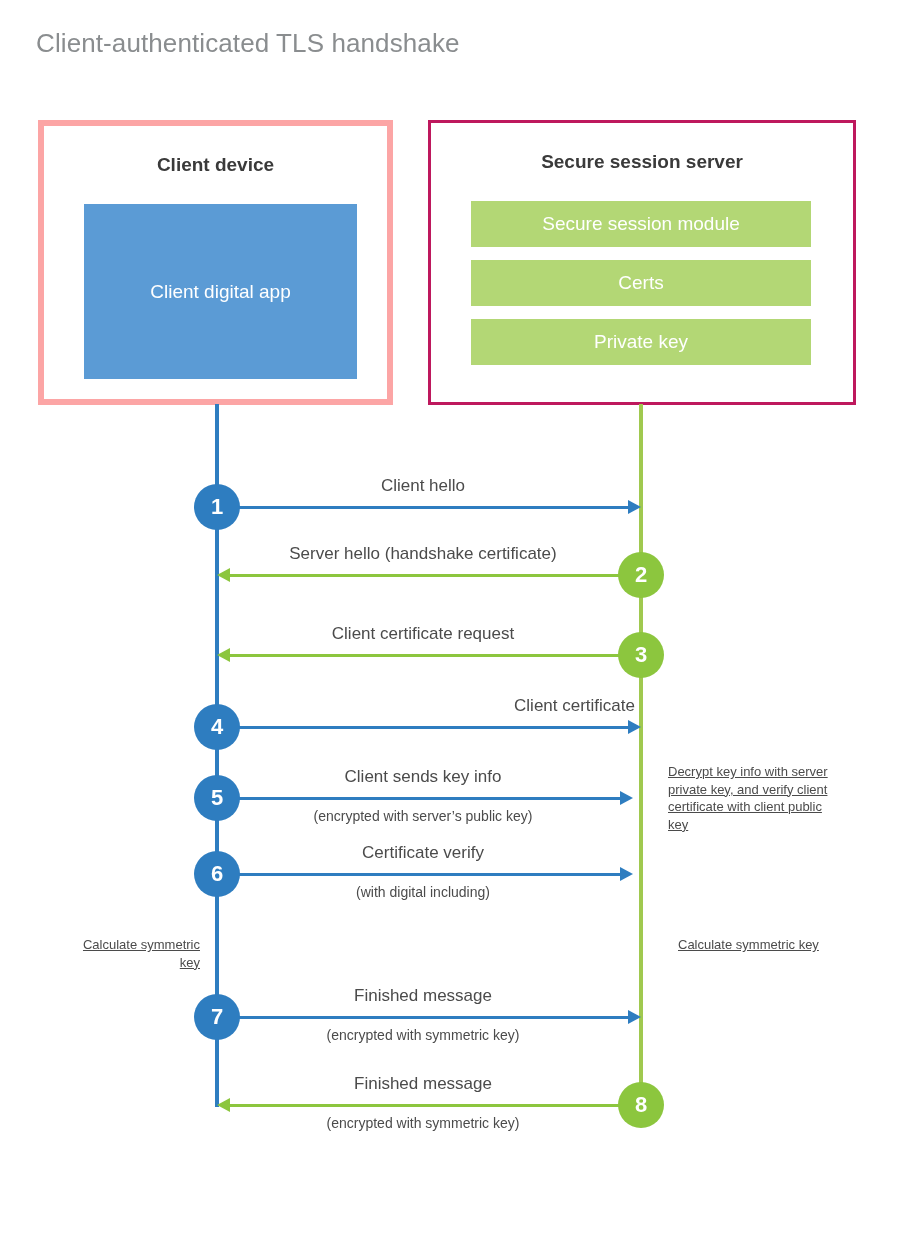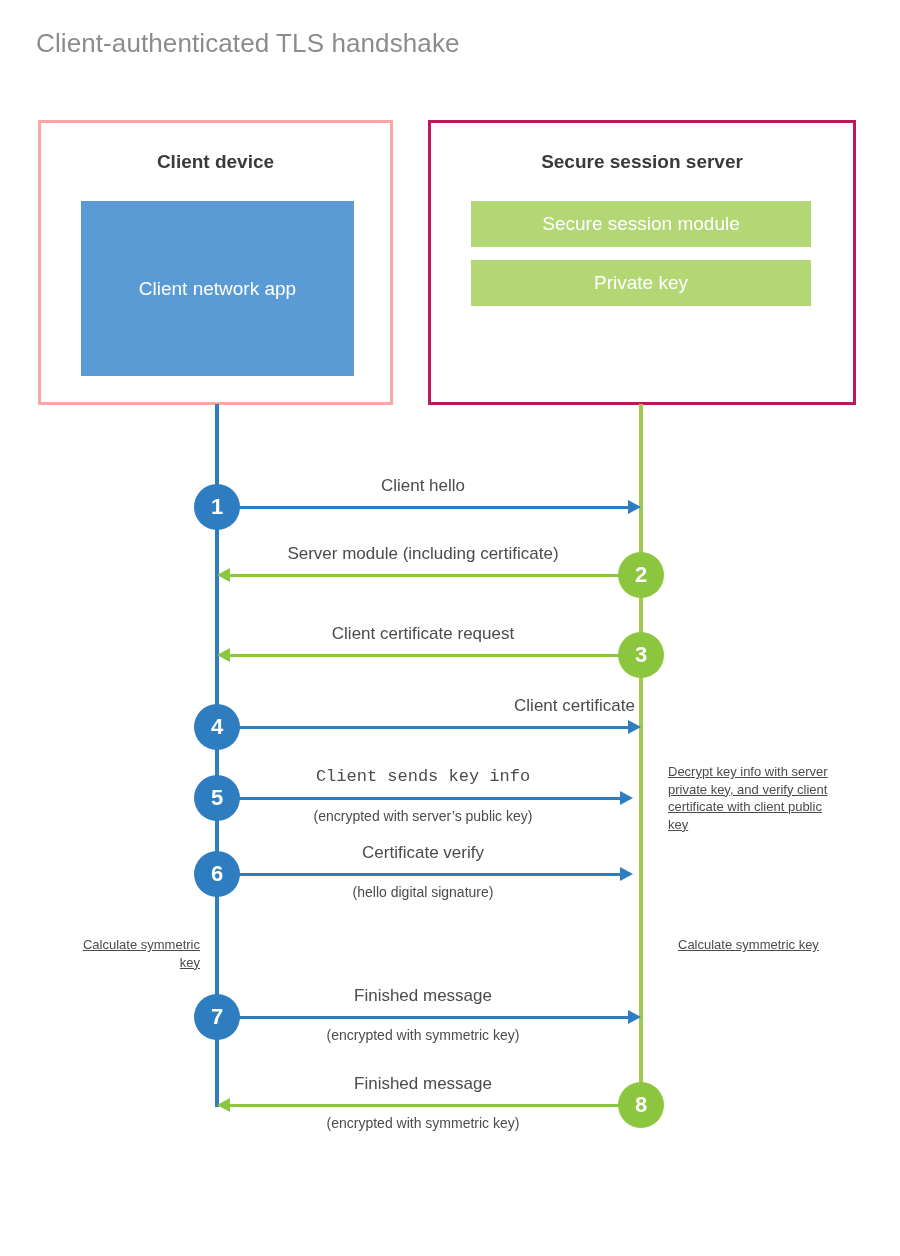--- a/index.html
+++ b/index.html
@@ -36,21 +36,21 @@
   .party-box {
     position: absolute;
     box-sizing: border-box;
     background: #ffffff;
   }
   .party-box.client {
     left: 38px;
     top: 120px;
     width: 355px;
     height: 285px;
-    border: 3px solid #fca5a5;
+    border: 6px solid #fca5a5;
   }
   .party-box.server {
     left: 428px;
     top: 120px;
     width: 428px;
     height: 285px;
     border: 3px solid #9ac council;
   }
   .party-box.server {
     border: 3px solid #be185d;
@@ -210,75 +210,76 @@
 </style>
 </head>
 <body>
 
 <div id="page">
 
   <div class="diagram-title">Client-authenticated TLS handshake</div>
 
   <div class="party-box client">
     <div class="party-title">Client device</div>
-    <div class="client-app">Client network app</div>
+    <div class="client-app">Client digital app</div>
   </div>
 
   <div class="party-box server">
     <div class="party-title">Secure session server</div>
     <div class="server-modules">
       <div class="server-module">Secure session module</div>
+      <div class="server-module">Certs</div>
       <div class="server-module">Private key</div>
     </div>
   </div>
 
   <div class="lifeline client-line"></div>
   <div class="lifeline server-line"></div>
 
   <div class="step blue-arrow" style="left:217px; top:507px; width:424px;">
     <div class="arrow-shaft" style="left:0; width:411px;"></div>
     <div class="arrow-head right" style="left:411px;"></div>
     <div class="arrow-label" style="left:-6px; width:424px;">Client hello</div>
     <div class="step-badge blue" style="left:-23px;">1</div>
   </div>
 
   <div class="step green-arrow" style="left:217px; top:575px; width:424px;">
     <div class="arrow-shaft" style="left:13px; width:411px;"></div>
     <div class="arrow-head left" style="left:0;"></div>
-    <div class="arrow-label" style="left:-6px; width:424px;">Server module (including certificate)</div>
+    <div class="arrow-label" style="left:-6px; width:424px;">Server hello (handshake certificate)</div>
     <div class="step-badge green" style="left:401px;">2</div>
   </div>
 
   <div class="step green-arrow" style="left:217px; top:655px; width:424px;">
     <div class="arrow-shaft" style="left:13px; width:411px;"></div>
     <div class="arrow-head left" style="left:0;"></div>
     <div class="arrow-label" style="left:-6px; width:424px;">Client certificate request</div>
     <div class="step-badge green" style="left:401px;">3</div>
   </div>
 
   <div class="step blue-arrow" style="left:217px; top:727px; width:424px;">
     <div class="arrow-shaft" style="left:0; width:411px;"></div>
     <div class="arrow-head right" style="left:411px;"></div>
     <div class="arrow-label" style="left:-6px; width:424px;text-align:right;">Client certificate</div>
     <div class="step-badge blue" style="left:-23px;">4</div>
   </div>
 
   <div class="step blue-arrow" style="left:217px; top:798px; width:424px;">
     <div class="arrow-shaft" style="left:0; width:403px;"></div>
     <div class="arrow-head right" style="left:403px;"></div>
-    <div class="arrow-label" style="left:-6px; width:424px;font-family:Liberation Mono, monospace;">Client sends key info</div>
+    <div class="arrow-label" style="left:-6px; width:424px;">Client sends key info</div>
     <div class="arrow-sublabel" style="left:-6px; width:424px;">(encrypted with server’s public key)</div>
     <div class="step-badge blue" style="left:-23px;">5</div>
   </div>
 
   <div class="step blue-arrow" style="left:217px; top:874px; width:424px;">
     <div class="arrow-shaft" style="left:0; width:403px;"></div>
     <div class="arrow-head right" style="left:403px;"></div>
     <div class="arrow-label" style="left:-6px; width:424px;">Certificate verify</div>
-    <div class="arrow-sublabel" style="left:-6px; width:424px;">(hello digital signature)</div>
+    <div class="arrow-sublabel" style="left:-6px; width:424px;">(with digital including)</div>
     <div class="step-badge blue" style="left:-23px;">6</div>
   </div>
 
   <div class="step blue-arrow" style="left:217px; top:1017px; width:424px;">
     <div class="arrow-shaft" style="left:0; width:411px;"></div>
     <div class="arrow-head right" style="left:411px;"></div>
     <div class="arrow-label" style="left:-6px; width:424px;">Finished message</div>
     <div class="arrow-sublabel" style="left:-6px; width:424px;">(encrypted with symmetric key)</div>
     <div class="step-badge blue" style="left:-23px;">7</div>
   </div>

